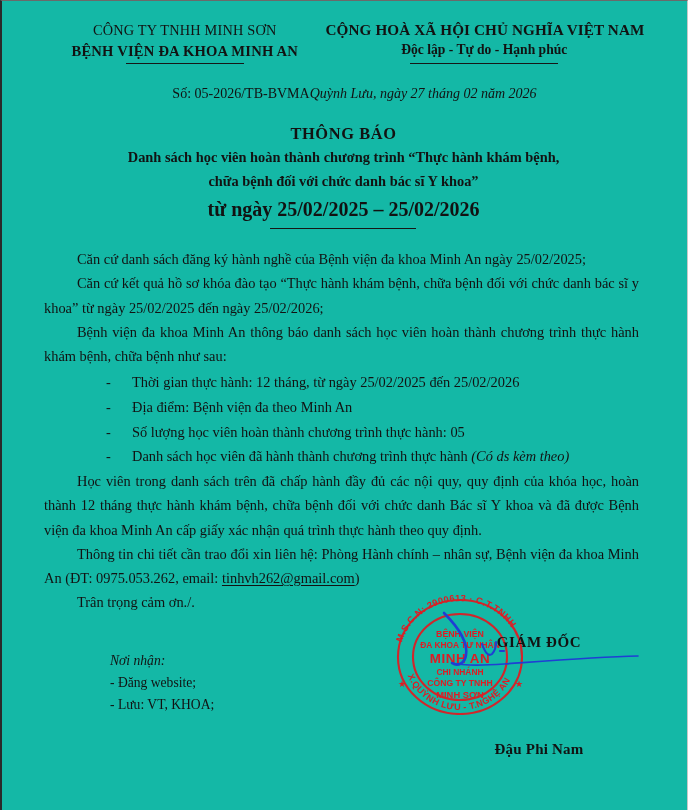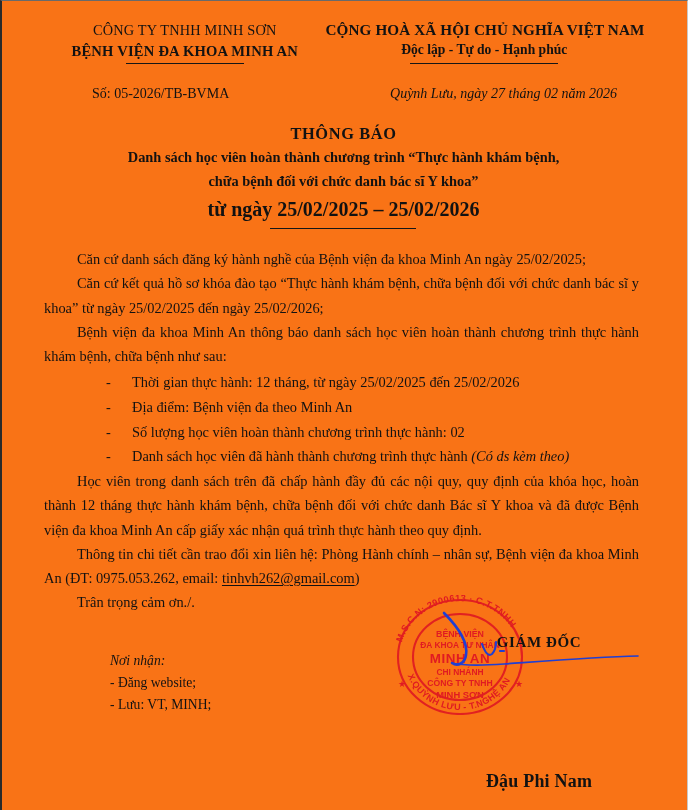--- a/index.html
+++ b/index.html
@@ -10,21 +10,21 @@
   body {
     width: 688px; height: 810px;
     font-family: "Liberation Serif", "DejaVu Serif", serif;
     color: #121212;
     overflow: hidden;
     position: relative;
   }
   .page {
     position: relative;
     width: 688px; height: 810px;
-    background: #f97316;
+    background: #14b8a6;
     border-left: 2px solid #2a2a2a;
     border-top: 1px solid #6a6a6a;
     border-right: 1px solid #c8c8c8;
     padding: 0;
   }
   .inner {
     position: relative;
     padding: 14px 44px 0 42px;
   }
 
@@ -62,21 +62,21 @@
   .ul-short {
     display: block;
     height: 1px;
     background: #161616;
     margin: 2px auto 0 auto;
   }
 
   
   .meta-row {
     display: flex;
-    justify-content: space-between;
+    justify-content: center;
     margin-top: 22px;
     font-size: 14px;
   }
   .doc-no { padding-left: 48px; }
   .doc-date { font-style: italic; padding-right: 26px; font-size: 14px; }
 
   
   .title-block { text-align: center; margin-top: 20px; }
   .t-main {
     font-weight: bold;
@@ -153,24 +153,24 @@
   }
   .sig-role {
     font-weight: bold;
     font-size: 15px;
     letter-spacing: .6px;
     position: relative;
     z-index: 5;
   }
   .sig-name {
     font-weight: bold;
-    font-size: 18px;
+    font-size: 15px;
     position: relative;
     z-index: 5;
-    margin-top: 120px;
+    margin-top: 90px;
     letter-spacing: .2px;
   }
 
   
   .seal-wrap {
     position: absolute;
     left: 384px; top: 594px;
     width: 148px; height: 120px;
     pointer-events: none;
     z-index: 3;
@@ -226,40 +226,40 @@
         <li>
           <span class="dash">-</span>
           <span>Thời gian thực hành: 12 tháng, từ ngày 25/02/2025 đến 25/02/2026</span><span class="ital"></span>
         </li>
         <li>
           <span class="dash">-</span>
           <span>Địa điểm: Bệnh viện đa theo Minh An</span><span class="ital"></span>
         </li>
         <li>
           <span class="dash">-</span>
-          <span>Số lượng học viên hoàn thành chương trình thực hành: 02</span><span class="ital"></span>
+          <span>Số lượng học viên hoàn thành chương trình thực hành: 05</span><span class="ital"></span>
         </li>
         <li>
           <span class="dash">-</span>
           <span>Danh sách học viên đã hành thành chương trình thực hành </span><span class="ital">(Có ds kèm theo)</span>
         </li>
       </ul>
 
       <p class="para">Học viên trong danh sách trên đã chấp hành đầy đủ các nội quy, quy định của khóa học, hoàn thành 12 tháng thực hành khám bệnh, chữa bệnh đối với chức danh Bác sĩ Y khoa và đã được Bệnh viện đa khoa Minh An cấp giấy xác nhận quá trình thực hành theo quy định.</p>
 
       <p class="para"><span>Thông tin chi tiết cần trao đổi xin liên hệ: Phòng Hành chính – nhân sự, Bệnh viện đa khoa Minh An (ĐT: 0975.053.262, email: </span><span class="email">tinhvh262@gmail.com</span><span>)</span></p>
 
       <p class="para">Trân trọng cảm ơn./.</p>
     </div>
 
     <div class="sig-area">
       <div class="recipients">
         <div class="rtitle">Nơi nhận:</div>
         <div>- Đăng website;</div>
-        <div>- Lưu: VT, MINH;</div>
+        <div>- Lưu: VT, KHOA;</div>
       </div>
 
       <div class="sig-right">
         <div class="sig-role">GIÁM ĐỐC</div>
         <div class="sig-name">Đậu Phi Nam</div>
       </div>
     </div>
   </div>
 
   <div class="seal-wrap">

